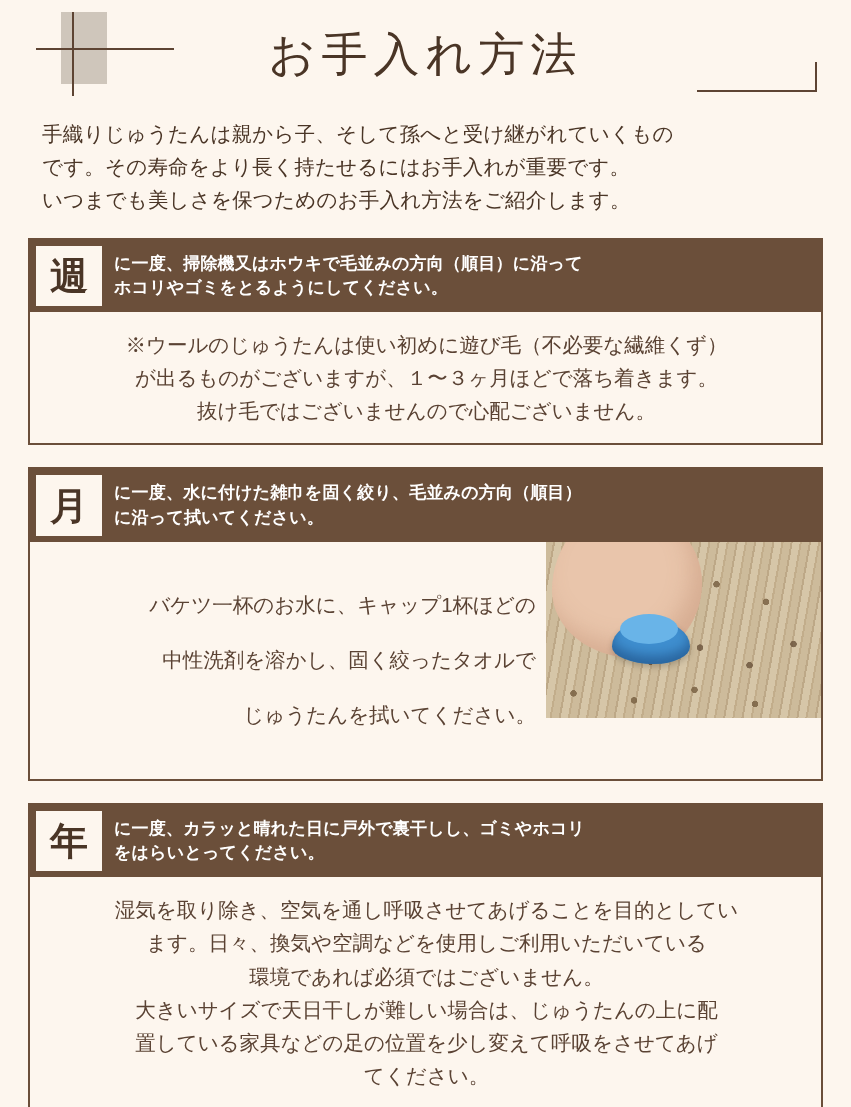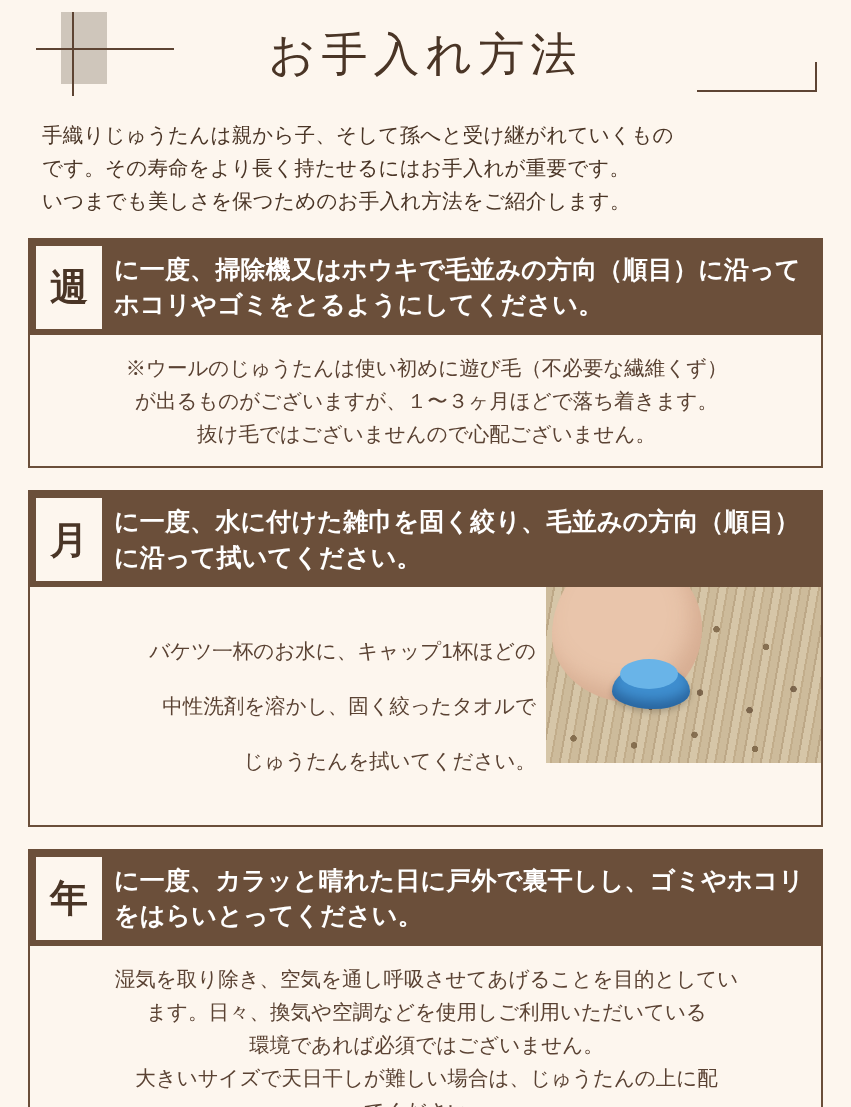--- a/index.html
+++ b/index.html
@@ -84,20 +84,21 @@
     font-weight: 400;
   }
 
   
   .intro {
     margin: 0 0 20px 14px;
     font-size: 20.5px;
     line-height: 1.62;
     color: #4a3526;
     letter-spacing: 0.2px;
+    font-family: Liberation Serif, serif;
   }
   .intro p { margin: 0; }
 
   
   .section {
     border: 2px solid #6b4f3a;
     margin-bottom: 22px;
     background: #fdf6ee;
   }
   .sec-head {
@@ -115,21 +116,21 @@
     color: #4a3526;
     font-family: "DejaVu Serif", serif;
     font-size: 38px;
     font-weight: 700;
     margin: 6px 0 6px 6px;
     line-height: 1;
   }
   .head-text {
     flex: 1 1 auto;
     color: #ffffff;
-    font-size: 25px;
+    font-size: 17px;
     font-weight: 700;
     line-height: 1.42;
     padding: 12px 12px 12px 12px;
     letter-spacing: 0.2px;
   }
   .sec-body {
     padding: 16px 18px 16px 20px;
     font-size: 20.5px;
     line-height: 1.62;
     color: #5a4233;
@@ -294,17 +295,18 @@
       <div class="head-text">
         <div>に一度、カラッと晴れた日に戸外で裏干しし、ゴミやホコリ</div>
         <div>をはらいとってください。</div>
       </div>
     </div>
     <div class="sec-body">
       <p>湿気を取り除き、空気を通し呼吸させてあげることを目的としてい</p>
       <p>ます。日々、換気や空調などを使用しご利用いただいている</p>
       <p>環境であれば必須ではございません。</p>
       <p>大きいサイズで天日干しが難しい場合は、じゅうたんの上に配</p>
+      <p>置している家具などの足の位置を少し変えて呼吸をさせてあげ</p>
       <p>てください。</p>
     </div>
   </div>
 
 </div>
 
 </body></html>

